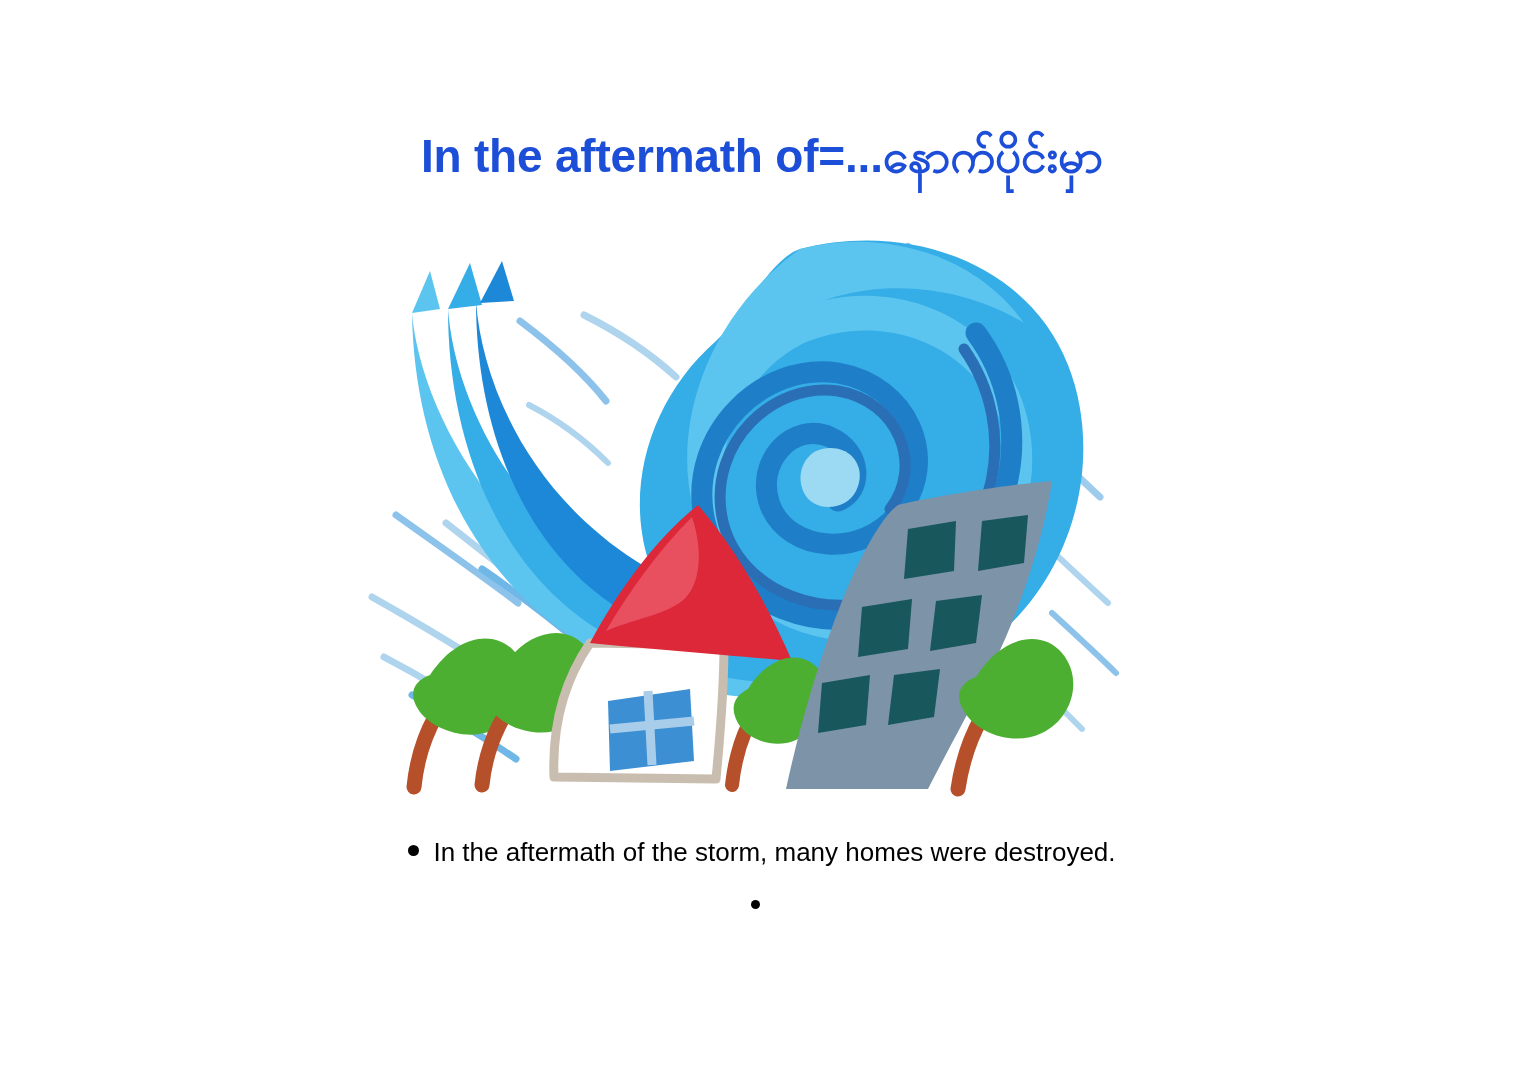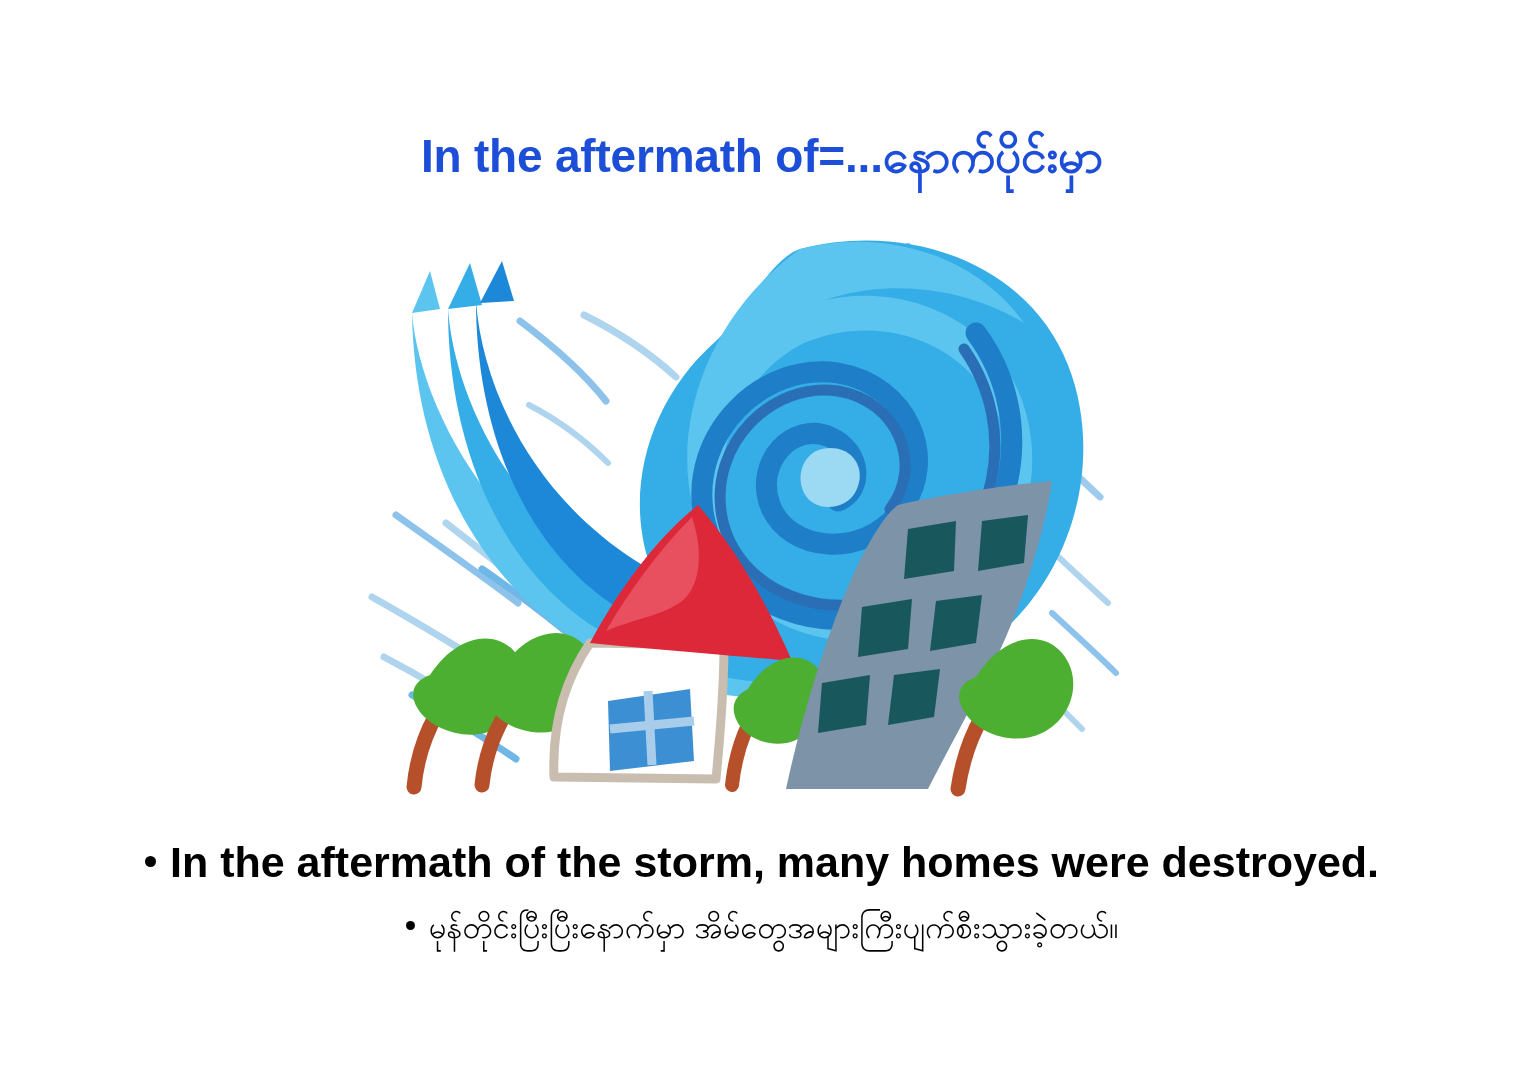--- a/index.html
+++ b/index.html
@@ -73,22 +73,22 @@
   }
   .bullet-line .dot::before {
     content: "";
     display: block;
     width: 11px;
     height: 11px;
     border-radius: 50%;
     background: #000000;
   }
   .bullet-en {
-    font-size: 43px;
-    font-weight: 700;
+    font-size: 26px;
+    font-weight: 400;
     line-height: 1.25;
   }
   .bullet-my {
     font-size: 31px;
     font-weight: 400;
     line-height: 1.55;
     margin-top: 14px;
   }
   .bullet-my .dot::before {
     width: 9px;
@@ -232,17 +232,17 @@
       </g>
 
     </svg>
   </div>
 
   <div class="bullet-block">
     <div class="bullet-line bullet-en">
       <span class="dot"></span><span>In the aftermath of the storm, many homes were destroyed.</span>
     </div>
     <div class="bullet-line bullet-my">
-      <span class="dot"></span><span>မုန်တိုင်းပြီးပြီးနောက်မှာ အိမ်တွေအများကြီးပျက်စီးသွားခဲ့တယ်။</span>
+      <span class="dot"></span>
     </div>
   </div>
 
 </div>
 
 </body></html>

